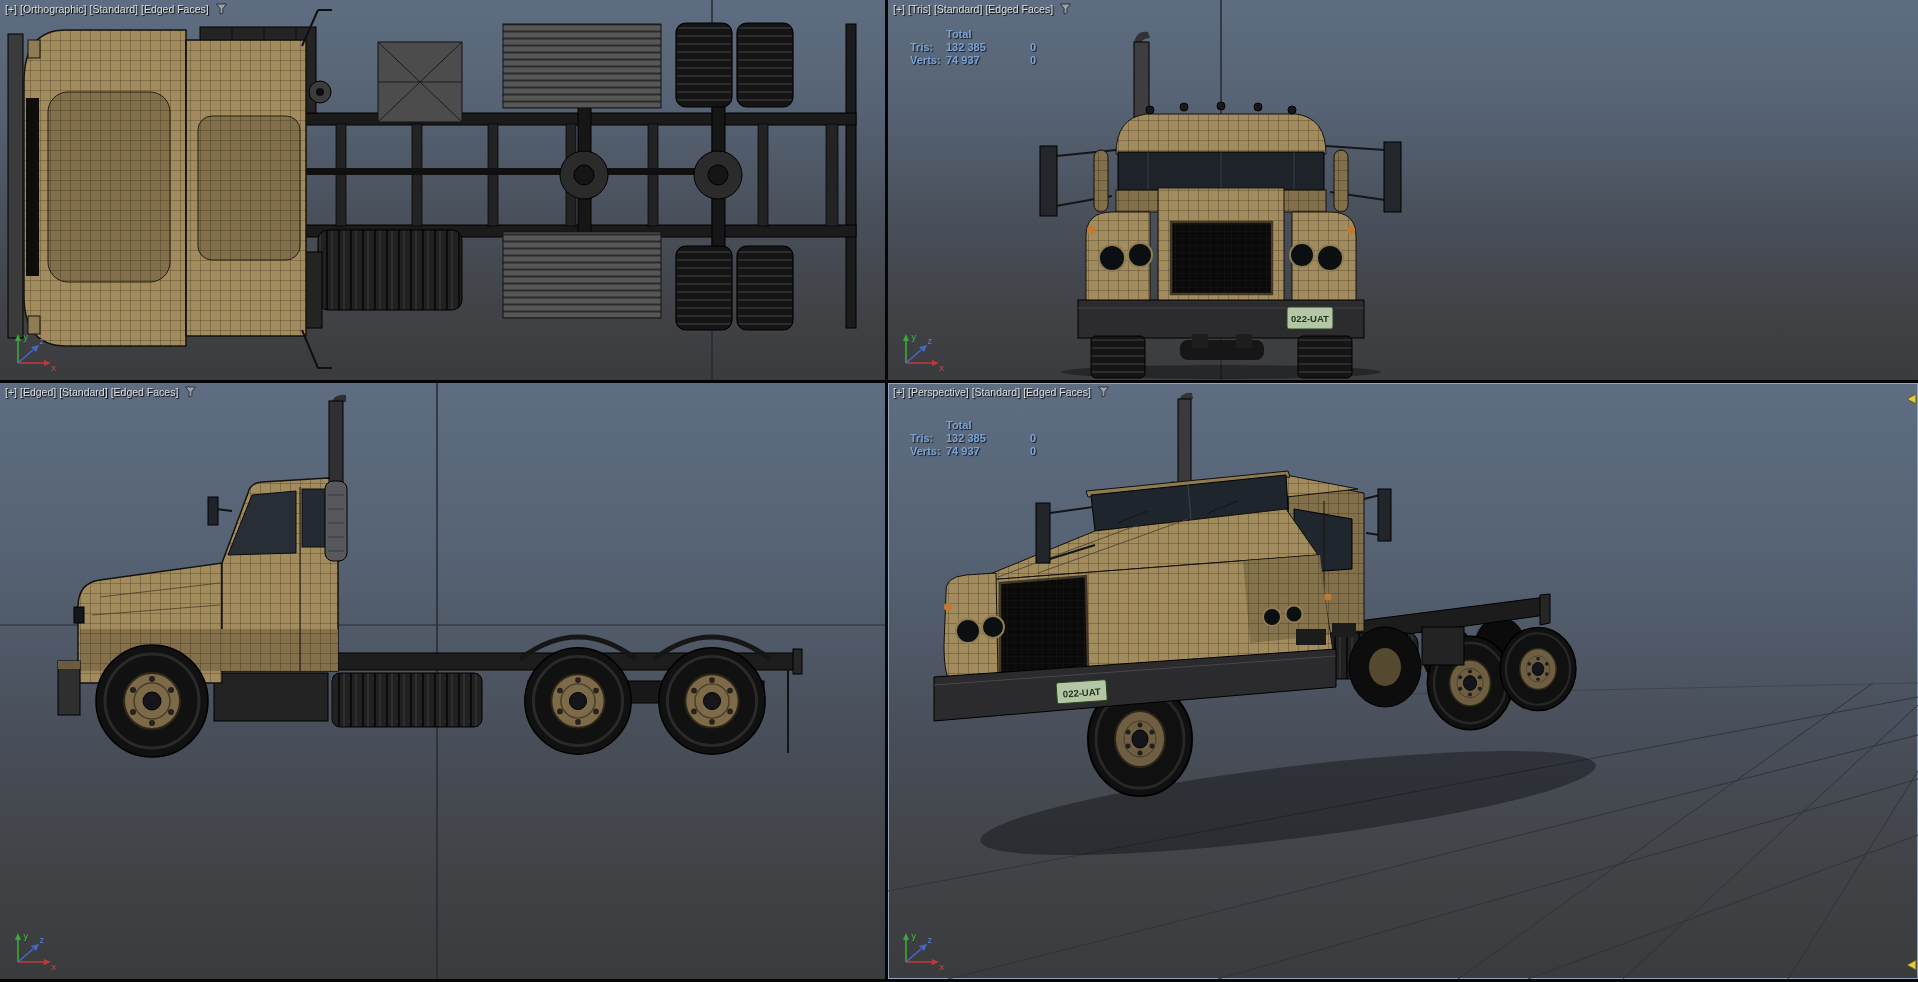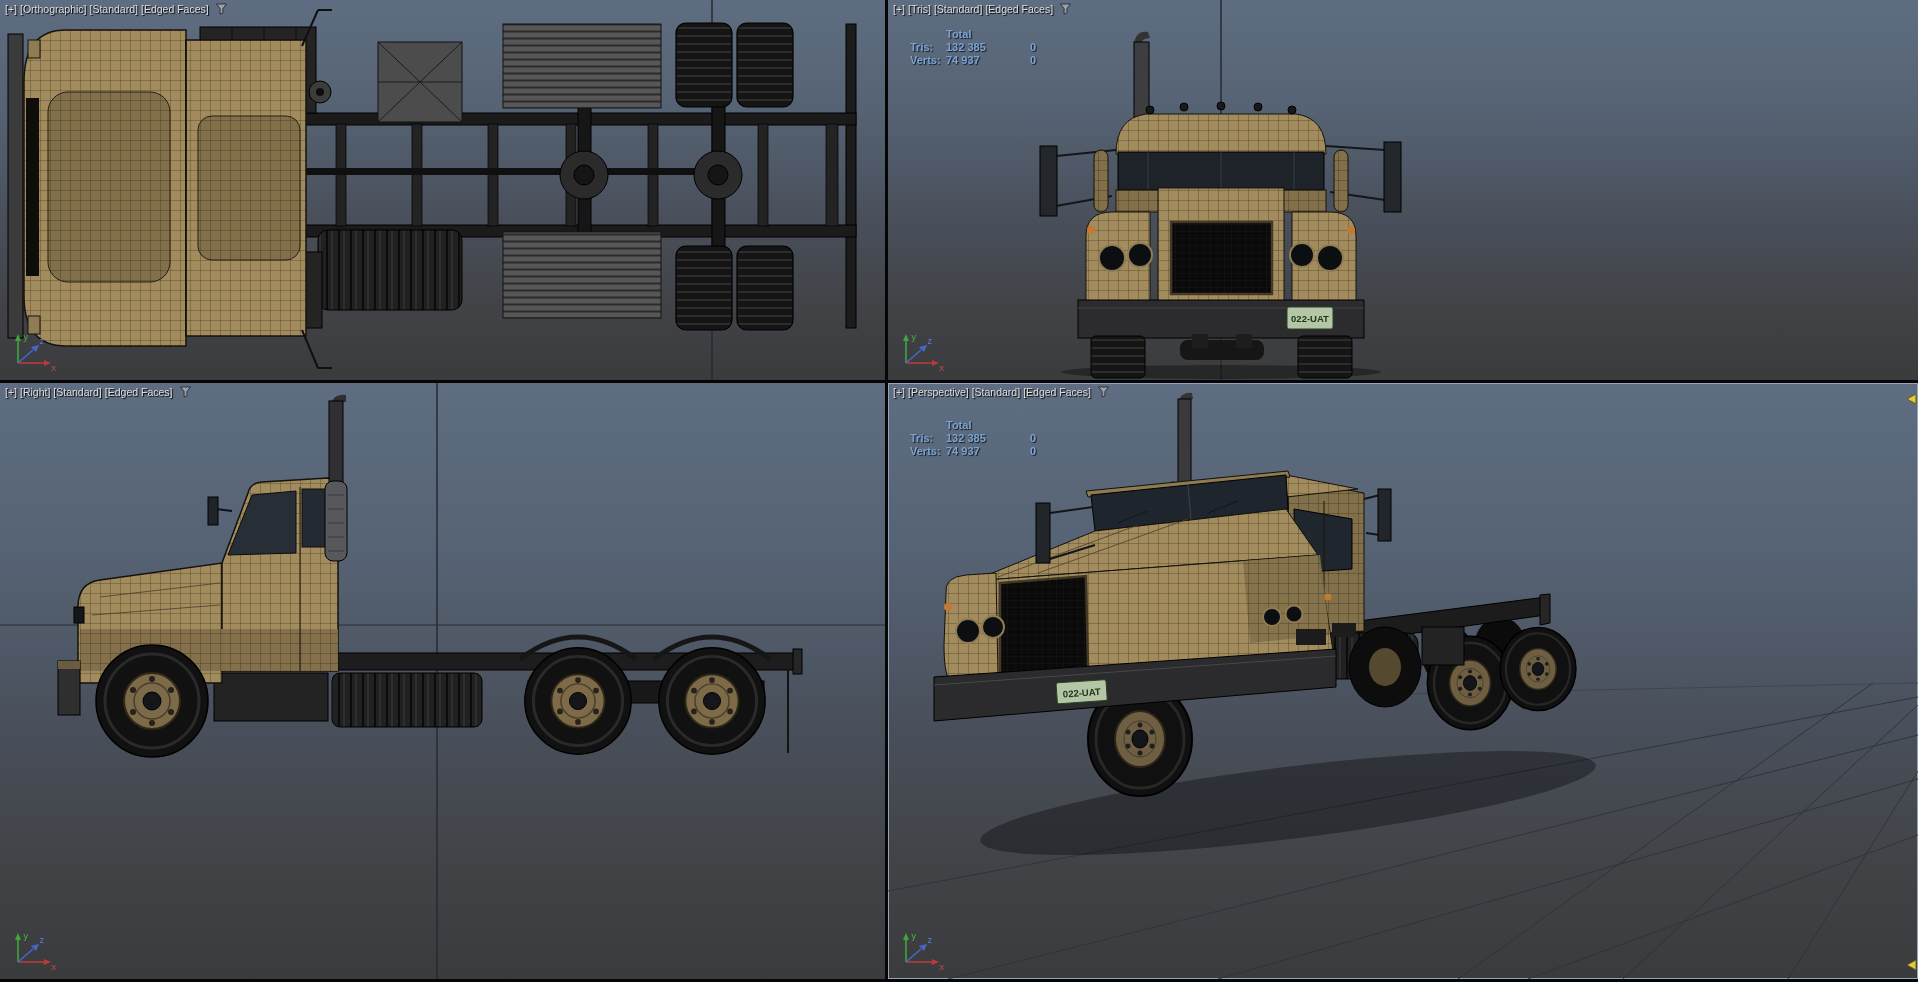--- a/index.html
+++ b/index.html
@@ -305,21 +305,21 @@
         <g>
           <path d="M330 22q4-12 16-10v7q-8-1-11 7z" fill="#2f2f2f"></path>
           <rect x="329" y="18" width="14" height="158" fill="#303032" stroke="#000"></rect>
           <rect x="325" y="98" width="22" height="80" rx="8" fill="#56585c" stroke="#000"></rect>
           <path d="M328 112h16 M328 126h16 M328 140h16 M328 154h16 M328 168h16" stroke="#393b3f"></path>
         </g>
       </g>
     </svg>
     <div class="vp-label">
       <span class="seg">[+]</span>
-      <span class="seg">[Right]</span>
+      <span class="seg">[Edged]</span>
       <span class="seg">[Standard]</span>
       <span class="seg">[Edged Faces]</span>
       <svg class="funnel" viewBox="0 0 12 12">
           <path d="M1 1h10L7.4 5.6V10L4.6 11V5.6Z"></path>
         </svg>
     </div>
     <svg class="gizmo" viewBox="0 0 54 44">
       <line x1="12" y1="32" x2="38" y2="32" stroke="#b83b3b"></line>
         <path d="M38 29l7 3-7 3z" fill="#b83b3b"></path>
       <line x1="12" y1="32" x2="12" y2="10" stroke="#3da83d"></line>

